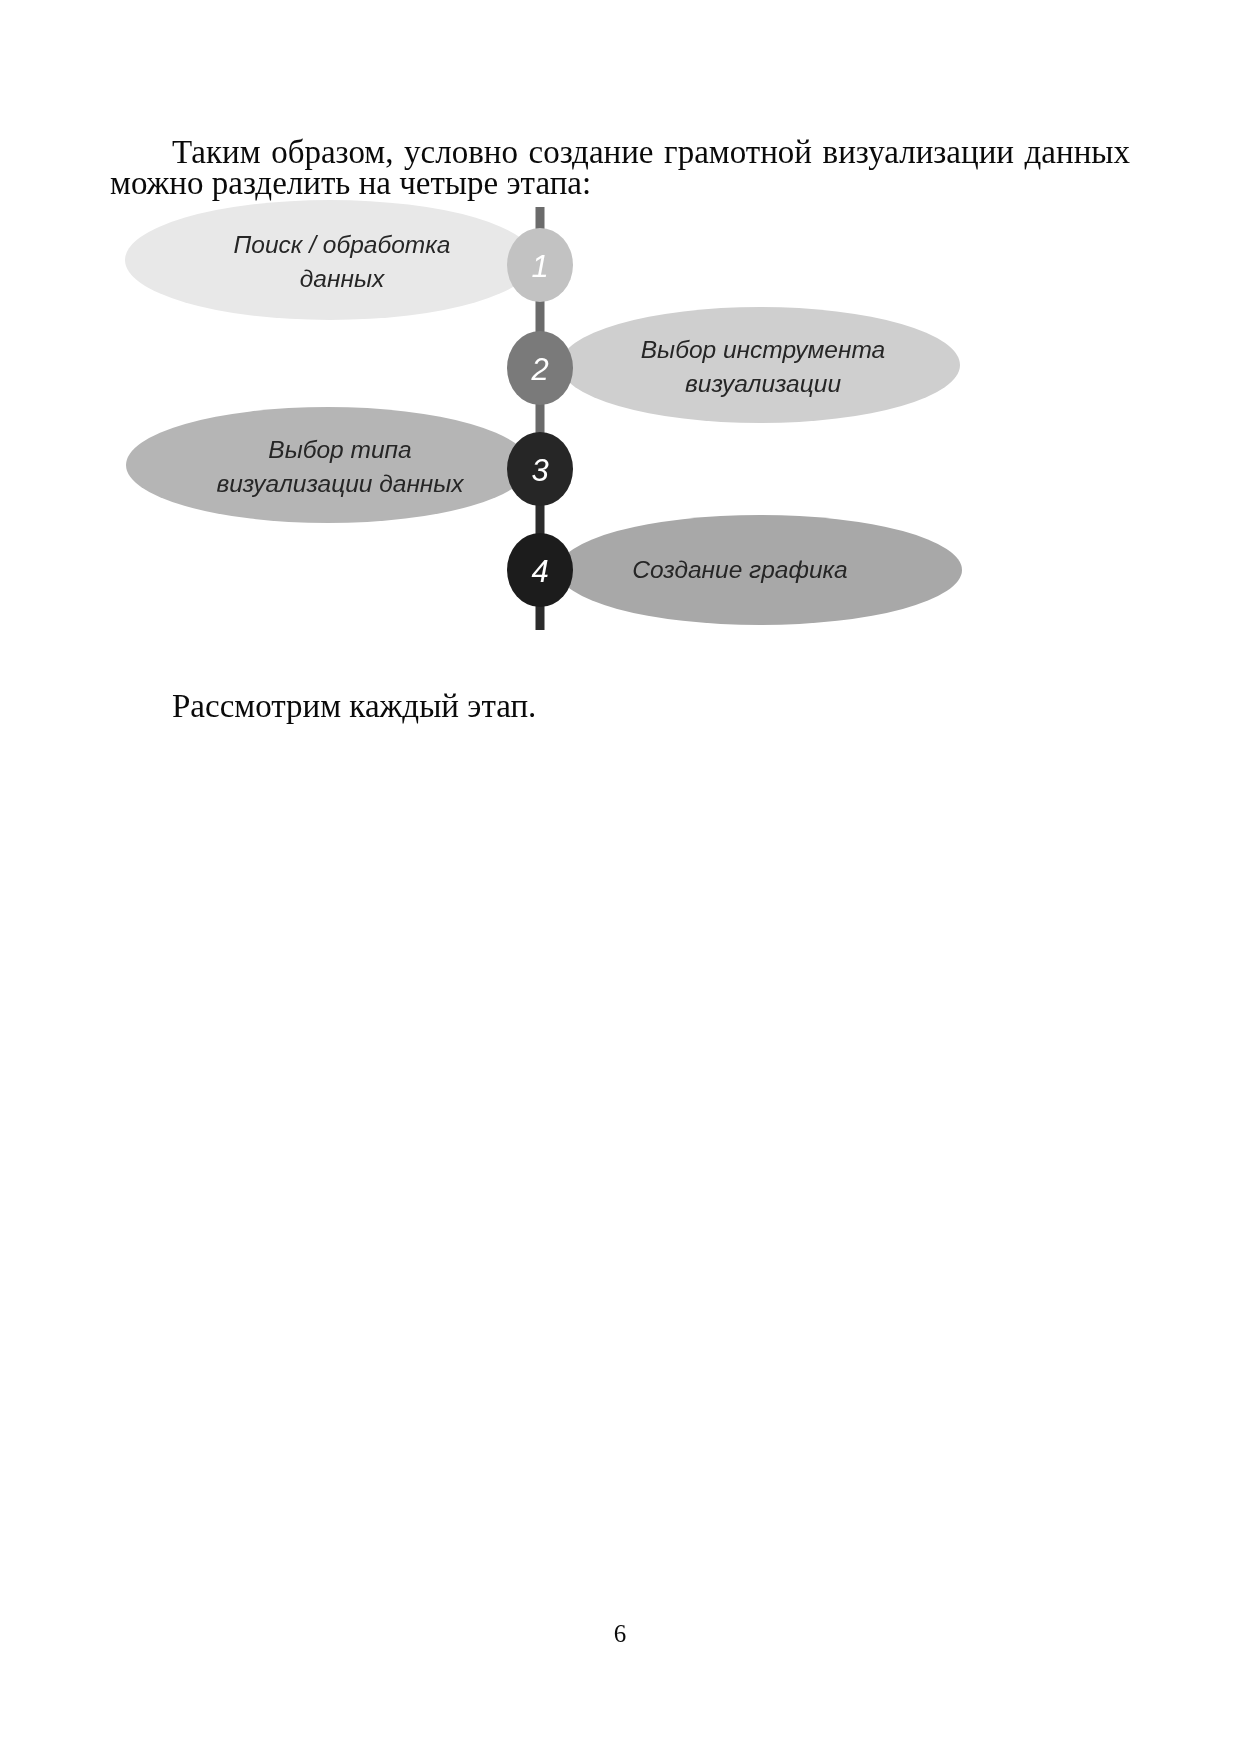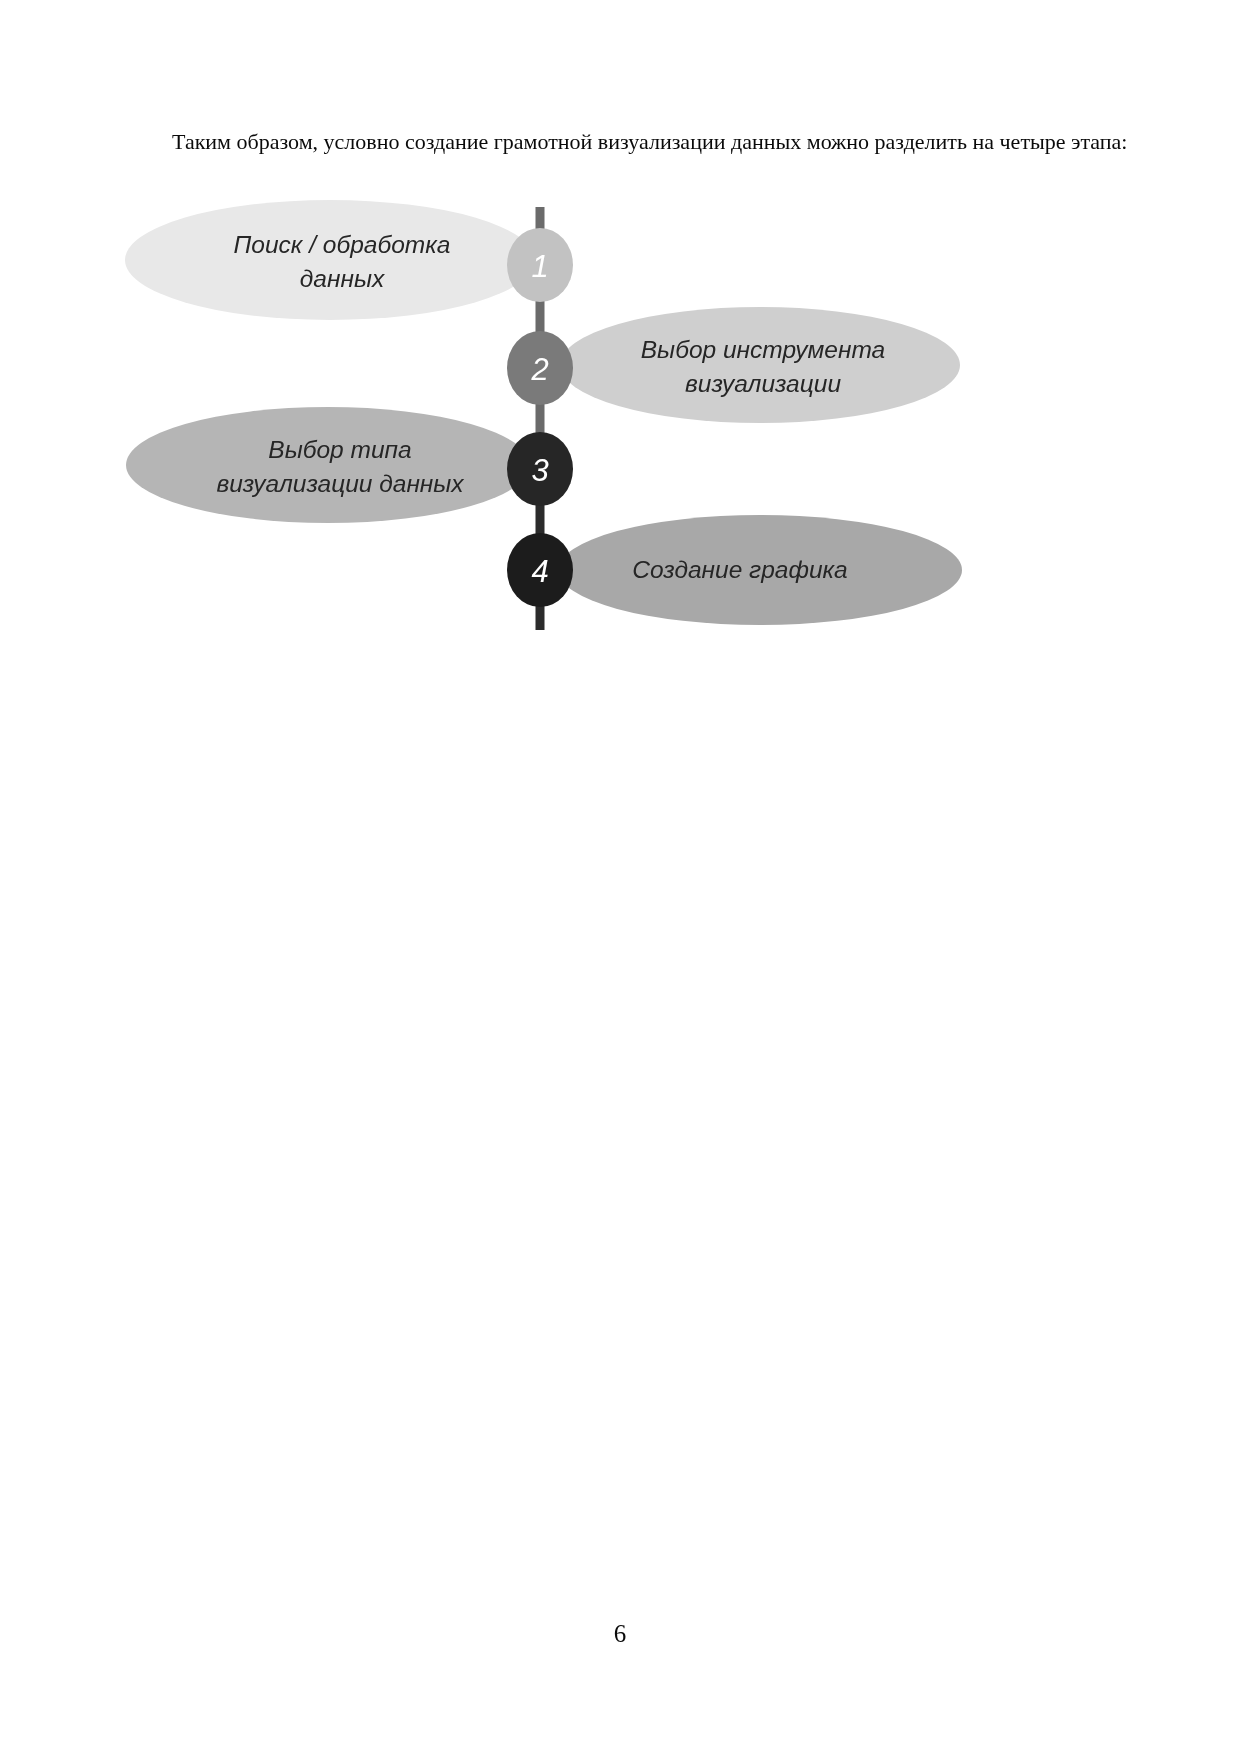--- a/index.html
+++ b/index.html
@@ -19,21 +19,21 @@
   .page {
     position: absolute;
     inset: 0;
     background: #ffffff;
   }
 
   
   .para {
     position: absolute;
     font-family: "Liberation Serif", "DejaVu Serif", serif;
-    font-size: 22px;
+    font-size: 33px;
     line-height: 31px;
     color: #0a0a0a;
     text-align: justify;
     text-justify: inter-word;
   }
   .para.intro {
     left: 110px;
     top: 104px;
     width: 1020px;
     text-indent: 62px;
@@ -117,16 +117,17 @@
       <text class="circle-number" x="430" y="275" fill="#ffffff">3</text>
 
       <ellipse cx="650" cy="375" rx="202" ry="55" fill="#a8a8a8"></ellipse>
       <text class="ellipse-label" x="630" y="383" text-anchor="middle">Создание графика</text>
       <ellipse cx="430" cy="375" rx="33" ry="37" fill="#1c1c1c"></ellipse>
       <text class="circle-number" x="430" y="376" fill="#ffffff">4</text>
 
     </svg>
   </div>
 
+  <p class="para outro">Рассмотрим каждый этап.</p>
 
   <div class="page-number">6</div>
 
 </div>
 
 </body></html>

